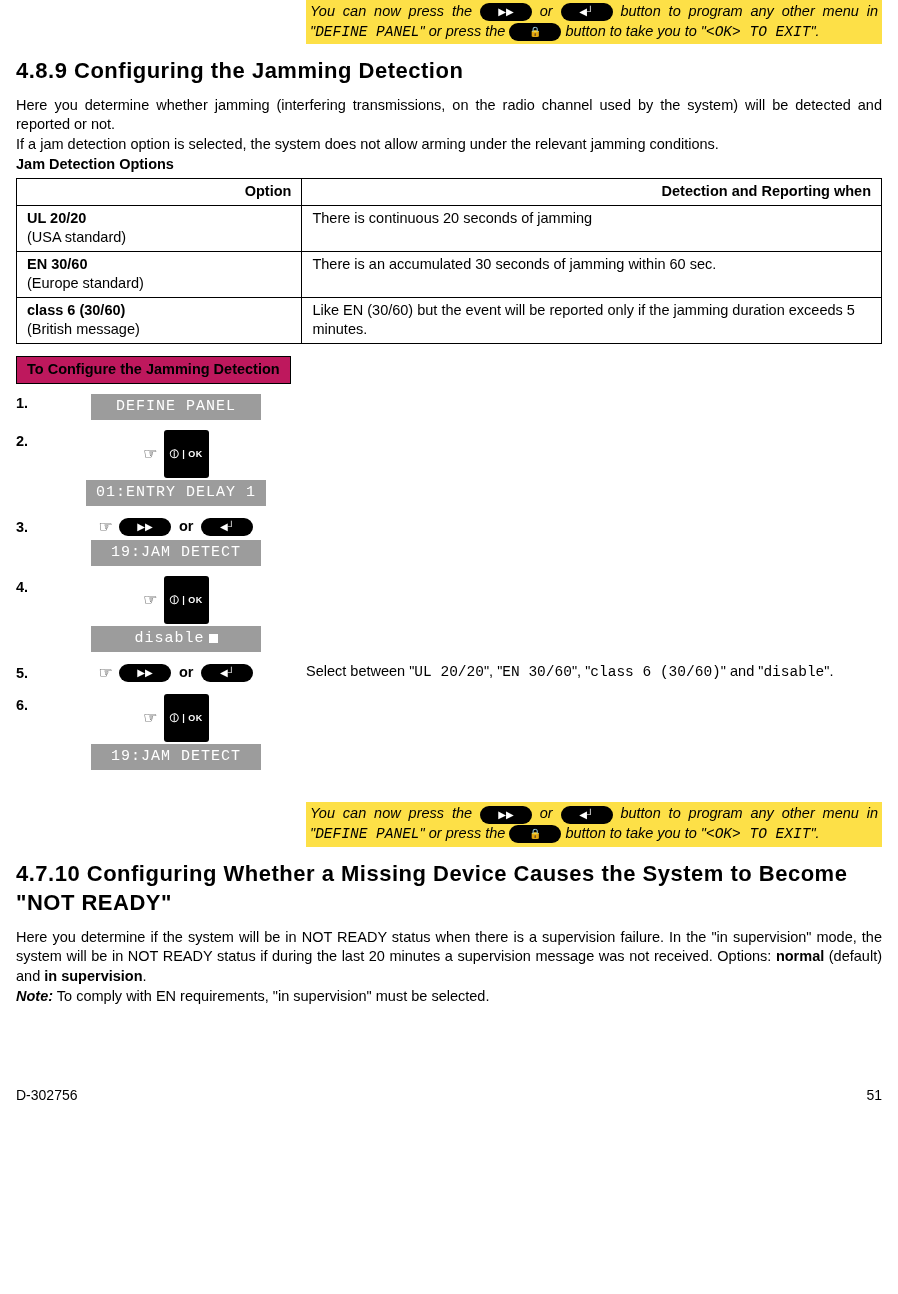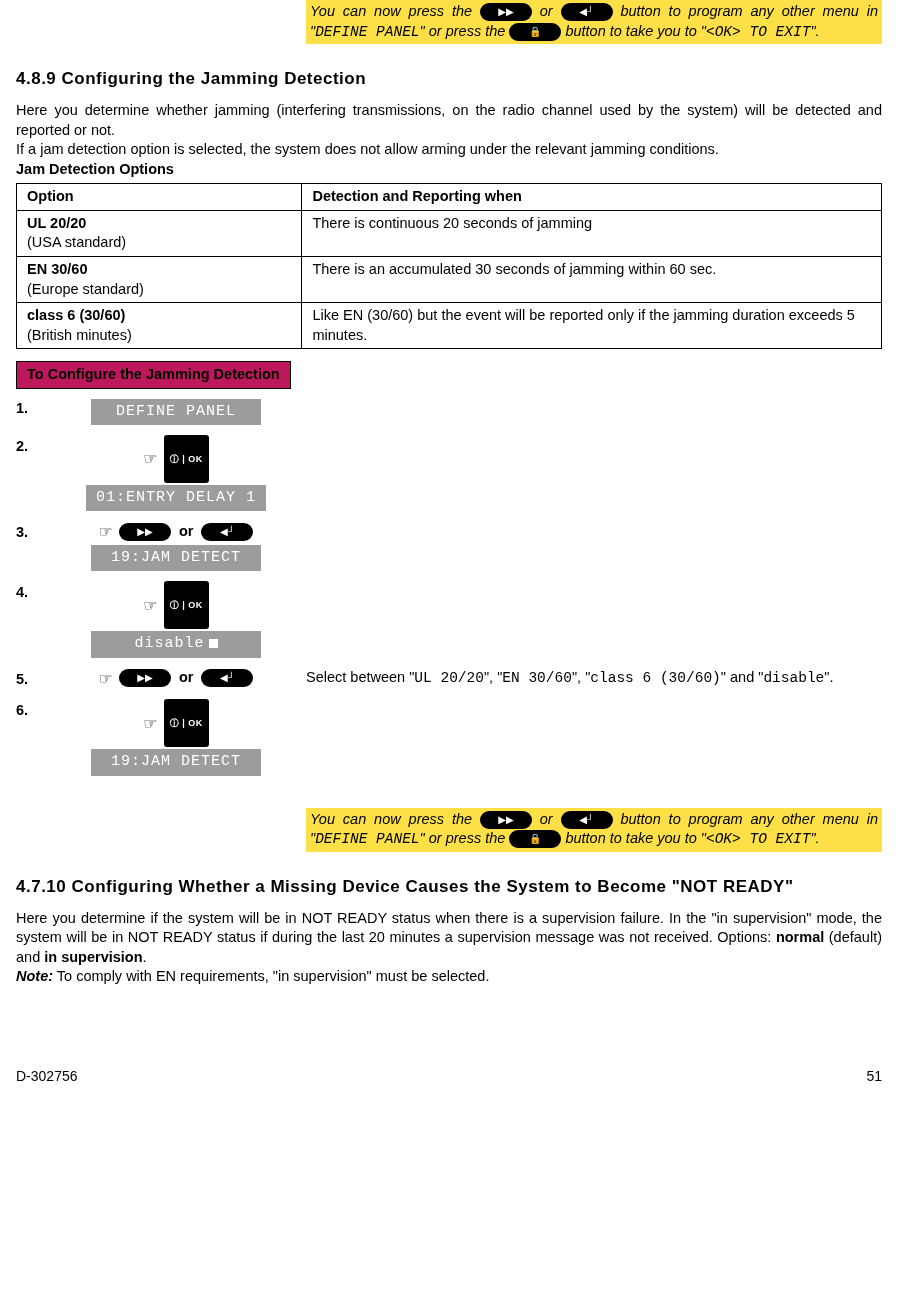--- a/index.html
+++ b/index.html
@@ -28,38 +28,38 @@
     height: 18px;
     vertical-align: middle;
     text-align: center;
     font-size: 10px;
     line-height: 18px;
     font-style: normal;
     padding: 0 6px;
   }
   h3 {
     font-family: Arial, Helvetica, sans-serif;
-    font-size: 17px;
+    font-size: 22px;
     font-weight: bold;
     letter-spacing: 0.5px;
-    margin: 24px 0 10px 0;
+    margin: 12px 0 10px 0;
   }
   .justify { text-align: justify; }
   table.opts {
     border-collapse: collapse;
     width: 100%;
     margin-top: 4px;
   }
   table.opts th, table.opts td {
     border: 1px solid #000;
     padding: 3px 10px;
     text-align: left;
     vertical-align: top;
   }
-  table.opts th { text-align: left; font-weight: bold; }
+  table.opts th { text-align: right; font-weight: bold; }
   .subhead {
     display: inline-block;
     border: 1px solid #000;
     background: #be185d;
     font-weight: bold;
     padding: 3px 10px;
     margin-top: 12px;
   }
   .steps { width: 100%; margin-top: 8px; }
   .step-row { display: flex; align-items: flex-start; margin-bottom: 10px; }
@@ -142,21 +142,21 @@
   </tr>
   <tr>
     <td><span class="bold">UL 20/20</span><br><span>(USA standard)</span></td>
     <td>There is continuous 20 seconds of jamming</td>
   </tr>
   <tr>
     <td><span class="bold">EN 30/60</span><br><span>(Europe standard)</span></td>
     <td>There is an accumulated 30 seconds of jamming within 60 sec.</td>
   </tr>
   <tr>
-    <td><span class="bold">class 6 (30/60)</span><br><span>(British minutes)</span></td>
+    <td><span class="bold">class 6 (30/60)</span><br><span>(British message)</span></td>
     <td>Like EN (30/60) but the event will be reported only if the jamming duration exceeds 5 minutes.</td>
   </tr>
 </tbody>
   </table>
 
 <div class="subhead">To Configure the Jamming Detection</div>
 
 <div class="steps">
 
   <div class="step-row">

